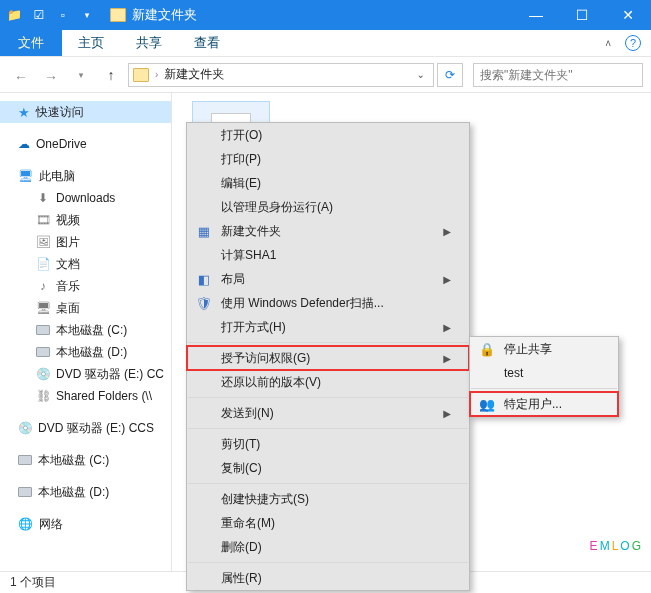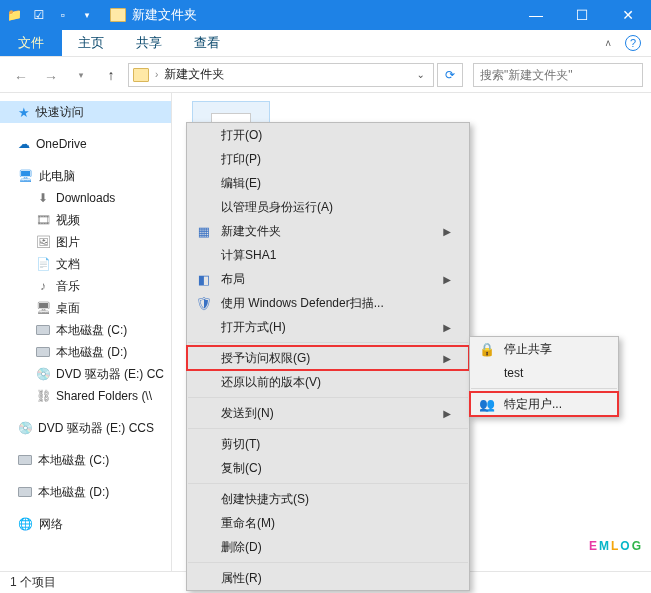--- a/index.html
+++ b/index.html
@@ -56,21 +56,21 @@
 .ctx-item { height: 24px; display: flex; align-items: center; padding-left: 34px; padding-right: 18px; position: relative; color: #222; }
 .ctx-item .arrow { margin-left: auto; font-size: 10px; color: #555; }
 .ctx-item .iconbox { position: absolute; left: 8px; width: 18px; text-align: center; color: #3a72c4; font-size: 13px; }
 .ctx-item.highlight { outline: 2px solid #e33; outline-offset: -1px; }
 
 .submenu { position: absolute; left: 469px; top: 336px; width: 150px; background: #f2f2f2; border: 1px solid #bcbcbc; box-shadow: 3px 3px 6px rgba(0,0,0,.25); }
 .sub-item { height: 24px; display: flex; align-items: center; padding-left: 34px; padding-right: 10px; position: relative; color: #222; }
 .sub-item .iconbox { position: absolute; left: 8px; width: 18px; text-align: center; color: #9a7a2a; font-size: 13px; }
 .sub-item.highlight { outline: 2px solid #e33; outline-offset: -1px; }
 
-.watermark { position: absolute; right: 8px; bottom: 32px; font-family: Arial, sans-serif; font-weight: 700; font-size: 46px; letter-spacing: 2px; margin-left: 12px; }
+.watermark { position: absolute; right: 8px; bottom: 32px; font-family: Arial, sans-serif; font-weight: 400; font-size: 46px; letter-spacing: 2px; margin-left: 12px; }
 .watermark span:nth-child(1){color:#e73aa4}
 .watermark span:nth-child(2){color:#08b6c8}
 .watermark span:nth-child(3){color:#f5a50a}
 .watermark span:nth-child(4){color:#08b6c8}
 .watermark span:nth-child(5){color:#2fb44a}
 </style>
 </head>
 <body>
 
 <div class="titlebar">

